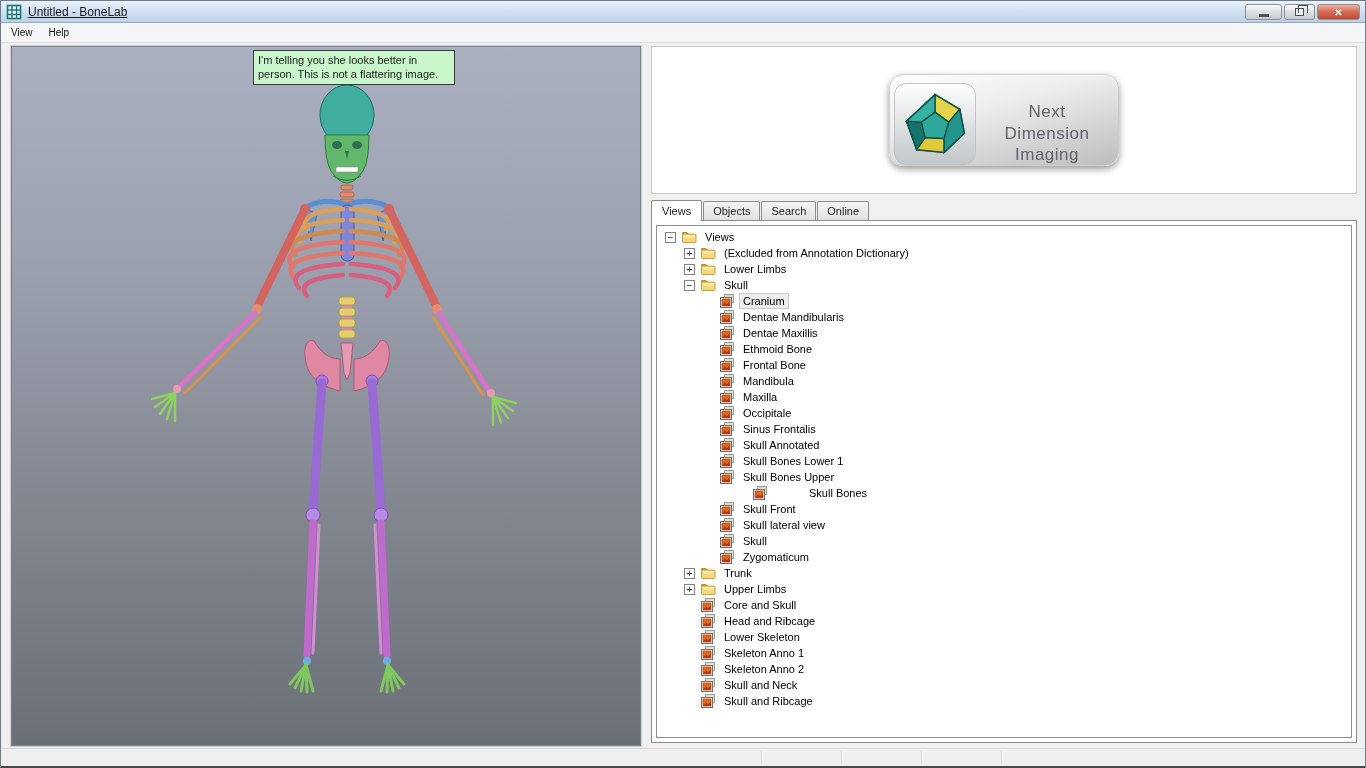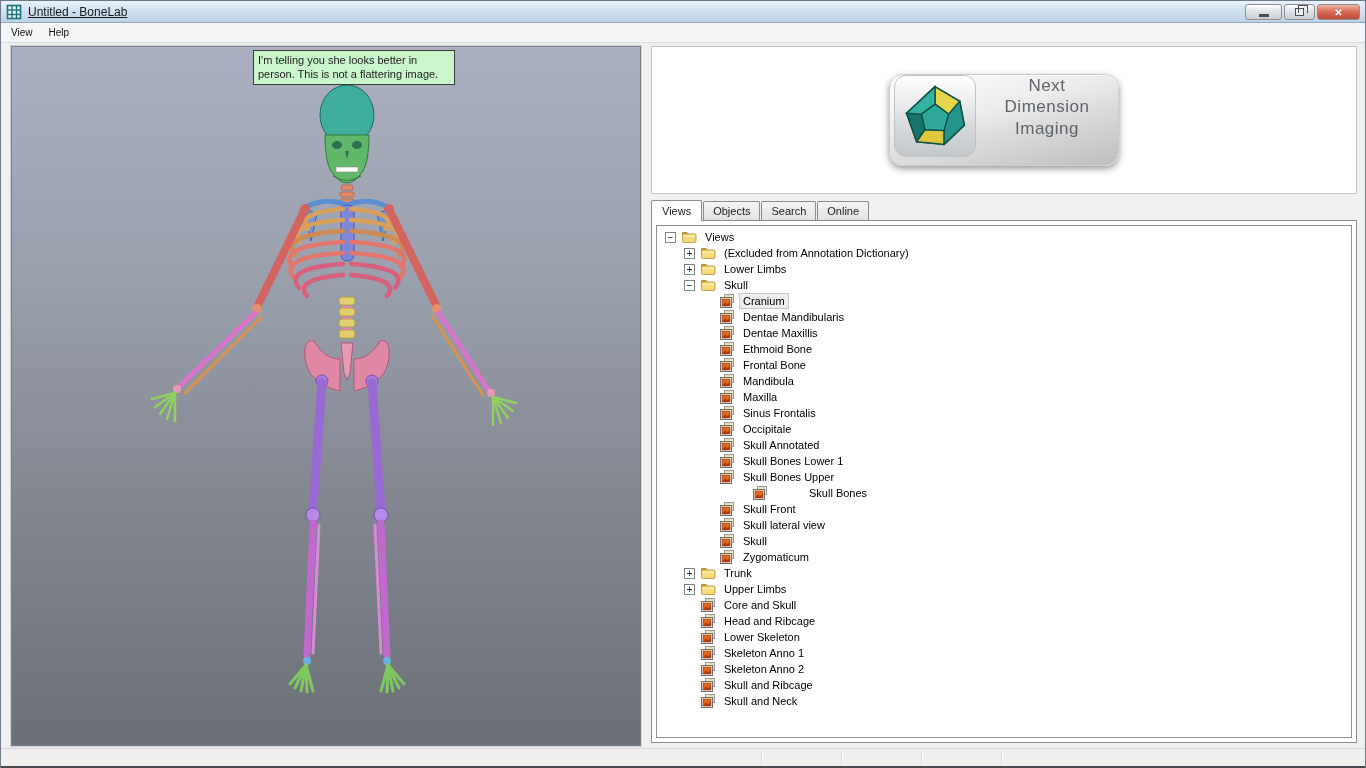--- a/index.html
+++ b/index.html
@@ -42,21 +42,21 @@
 
   .anno-tooltip { position:absolute; left:241px; top:3px; width:202px;
     background:#c9f6ca; border:1px solid #3a3a3a; padding:2px 4px;
     font-size:11px; line-height:1.3; color:#1c1c1c; }
 
   .rightpanel { flex:1; margin-left:10px; padding:3px 8px 0 0; display:flex; flex-direction:column; }
 
   
   .logo-box { height:148px; flex:none; background:#fff; border:1px solid #c6c6c6;
     display:flex; align-items:center; justify-content:center; }
-  .logo-badge { width:230px; height:92px; border-radius:14px; display:flex; align-items:flex-start;
+  .logo-badge { width:230px; height:92px; border-radius:14px; display:flex; align-items:flex-end;
     background:linear-gradient(165deg,#ffffff 0%,#ececec 40%,#bdbdbd 100%);
     border:1px solid #cdcdcd; box-shadow:0 3px 7px rgba(0,0,0,.4), inset 0 1px 0 #fff; }
   .logo-cube { width:82px; height:82px; margin-left:4px; flex:none; border-radius:12px;
     background:linear-gradient(180deg,#ffffff,#d9dcde 60%,#c3c7ca);
     border:1px solid #bfc3c6; box-shadow:inset 0 1px 0 #fff;
     display:flex; align-items:center; justify-content:center; }
   .logo-text { flex:1; text-align:center; color:#5e646a; font-size:17px; line-height:1.25;
     letter-spacing:.5px; }
 
   
@@ -384,32 +384,32 @@
             </div>
             <div class="trow" style="padding-left: 44px;">
               <span class="exp-spacer"></span>
               <span class="ticon"><svg width="15" height="14" viewBox="0 0 15 14">
                   <rect x="4.5" y="0.5" width="9" height="8" fill="#fff" stroke="#9a9a9a"></rect>
                   <rect x="5.8" y="1.8" width="6.4" height="5.4" fill="#f6e9c2" stroke="#cdbb80" stroke-width="0.6"></rect>
                   <rect x="0.5" y="3.5" width="11" height="10" fill="#fff" stroke="#6e6e6e"></rect>
                   <rect x="2" y="5" width="8" height="7" fill="#e06a1e" stroke="#9e3f0c" stroke-width="0.7"></rect>
                   <path d="M2 12 L5 8.2 L7 10.2 L10 7.4 L10 12 Z" fill="#b23a10"></path>
                 </svg></span>
+              <span class="tlabel">Occipitale</span>
+            </div>
+            <div class="trow" style="padding-left: 44px;">
+              <span class="exp-spacer"></span>
+              <span class="ticon"><svg width="15" height="14" viewBox="0 0 15 14">
+                  <rect x="4.5" y="0.5" width="9" height="8" fill="#fff" stroke="#9a9a9a"></rect>
+                  <rect x="5.8" y="1.8" width="6.4" height="5.4" fill="#f6e9c2" stroke="#cdbb80" stroke-width="0.6"></rect>
+                  <rect x="0.5" y="3.5" width="11" height="10" fill="#fff" stroke="#6e6e6e"></rect>
+                  <rect x="2" y="5" width="8" height="7" fill="#e06a1e" stroke="#9e3f0c" stroke-width="0.7"></rect>
+                  <path d="M2 12 L5 8.2 L7 10.2 L10 7.4 L10 12 Z" fill="#b23a10"></path>
+                </svg></span>
               <span class="tlabel">Sinus Frontalis</span>
-            </div>
-            <div class="trow" style="padding-left: 44px;">
-              <span class="exp-spacer"></span>
-              <span class="ticon"><svg width="15" height="14" viewBox="0 0 15 14">
-                  <rect x="4.5" y="0.5" width="9" height="8" fill="#fff" stroke="#9a9a9a"></rect>
-                  <rect x="5.8" y="1.8" width="6.4" height="5.4" fill="#f6e9c2" stroke="#cdbb80" stroke-width="0.6"></rect>
-                  <rect x="0.5" y="3.5" width="11" height="10" fill="#fff" stroke="#6e6e6e"></rect>
-                  <rect x="2" y="5" width="8" height="7" fill="#e06a1e" stroke="#9e3f0c" stroke-width="0.7"></rect>
-                  <path d="M2 12 L5 8.2 L7 10.2 L10 7.4 L10 12 Z" fill="#b23a10"></path>
-                </svg></span>
-              <span class="tlabel">Occipitale</span>
             </div>
             <div class="trow" style="padding-left: 44px;">
               <span class="exp-spacer"></span>
               <span class="ticon"><svg width="15" height="14" viewBox="0 0 15 14">
                   <rect x="4.5" y="0.5" width="9" height="8" fill="#fff" stroke="#9a9a9a"></rect>
                   <rect x="5.8" y="1.8" width="6.4" height="5.4" fill="#f6e9c2" stroke="#cdbb80" stroke-width="0.6"></rect>
                   <rect x="0.5" y="3.5" width="11" height="10" fill="#fff" stroke="#6e6e6e"></rect>
                   <rect x="2" y="5" width="8" height="7" fill="#e06a1e" stroke="#9e3f0c" stroke-width="0.7"></rect>
                   <path d="M2 12 L5 8.2 L7 10.2 L10 7.4 L10 12 Z" fill="#b23a10"></path>
                 </svg></span>
@@ -567,32 +567,32 @@
             </div>
             <div class="trow" style="padding-left: 25px;">
               <span class="exp-spacer"></span>
               <span class="ticon"><svg width="15" height="14" viewBox="0 0 15 14">
                   <rect x="4.5" y="0.5" width="9" height="8" fill="#fff" stroke="#9a9a9a"></rect>
                   <rect x="5.8" y="1.8" width="6.4" height="5.4" fill="#f6e9c2" stroke="#cdbb80" stroke-width="0.6"></rect>
                   <rect x="0.5" y="3.5" width="11" height="10" fill="#fff" stroke="#6e6e6e"></rect>
                   <rect x="2" y="5" width="8" height="7" fill="#e06a1e" stroke="#9e3f0c" stroke-width="0.7"></rect>
                   <path d="M2 12 L5 8.2 L7 10.2 L10 7.4 L10 12 Z" fill="#b23a10"></path>
                 </svg></span>
+              <span class="tlabel">Skull and Neck</span>
+            </div>
+            <div class="trow" style="padding-left: 25px;">
+              <span class="exp-spacer"></span>
+              <span class="ticon"><svg width="15" height="14" viewBox="0 0 15 14">
+                  <rect x="4.5" y="0.5" width="9" height="8" fill="#fff" stroke="#9a9a9a"></rect>
+                  <rect x="5.8" y="1.8" width="6.4" height="5.4" fill="#f6e9c2" stroke="#cdbb80" stroke-width="0.6"></rect>
+                  <rect x="0.5" y="3.5" width="11" height="10" fill="#fff" stroke="#6e6e6e"></rect>
+                  <rect x="2" y="5" width="8" height="7" fill="#e06a1e" stroke="#9e3f0c" stroke-width="0.7"></rect>
+                  <path d="M2 12 L5 8.2 L7 10.2 L10 7.4 L10 12 Z" fill="#b23a10"></path>
+                </svg></span>
               <span class="tlabel">Skull and Ribcage</span>
-            </div>
-            <div class="trow" style="padding-left: 25px;">
-              <span class="exp-spacer"></span>
-              <span class="ticon"><svg width="15" height="14" viewBox="0 0 15 14">
-                  <rect x="4.5" y="0.5" width="9" height="8" fill="#fff" stroke="#9a9a9a"></rect>
-                  <rect x="5.8" y="1.8" width="6.4" height="5.4" fill="#f6e9c2" stroke="#cdbb80" stroke-width="0.6"></rect>
-                  <rect x="0.5" y="3.5" width="11" height="10" fill="#fff" stroke="#6e6e6e"></rect>
-                  <rect x="2" y="5" width="8" height="7" fill="#e06a1e" stroke="#9e3f0c" stroke-width="0.7"></rect>
-                  <path d="M2 12 L5 8.2 L7 10.2 L10 7.4 L10 12 Z" fill="#b23a10"></path>
-                </svg></span>
-              <span class="tlabel">Skull and Neck</span>
             </div>
           </div>
       </div>
 
     </div>
   </div>
 
   <div class="statusbar">
     <div class="status-sep" style="left:760px"></div>
     <div class="status-sep" style="left:840px"></div>

